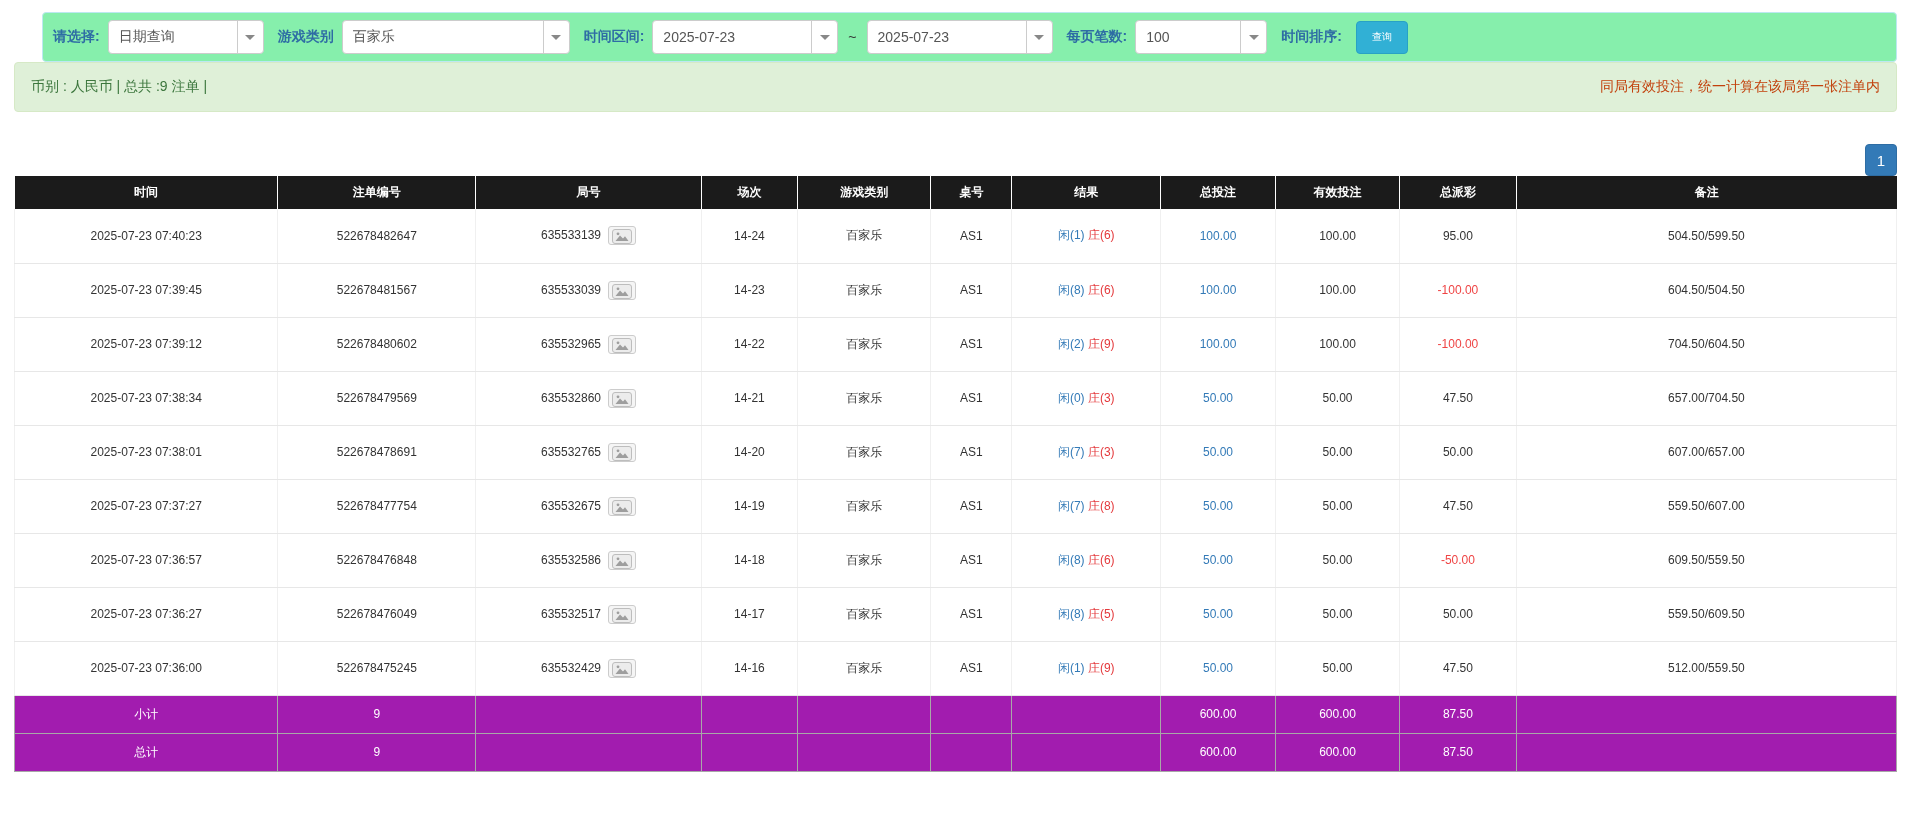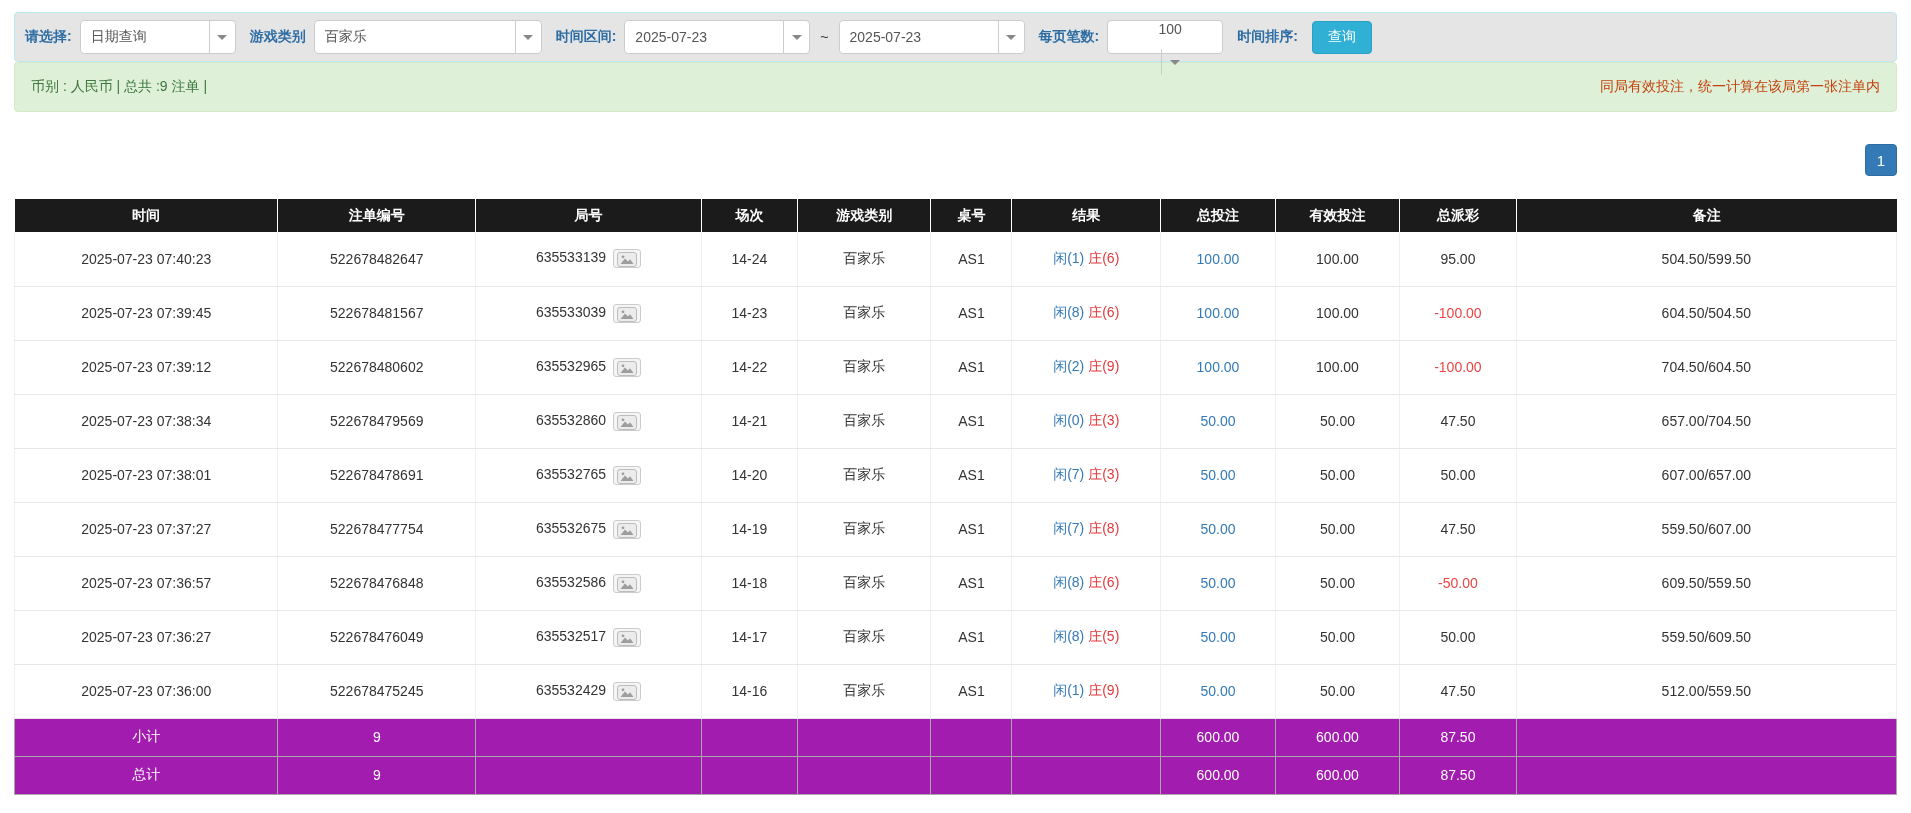--- a/index.html
+++ b/index.html
@@ -8,22 +8,22 @@
     width: 1911px; height: 813px;
     font-family: "Liberation Sans", sans-serif;
     font-size: 14px; color: #333;
     overflow: hidden;
   }
   .page { padding: 12px 14px; }
 
   
   .filter-bar {
     display: flex; align-items: center;
-    background: #e5e5e5; border: 1px solid #bce8f1; border-radius: 4px;
-    padding: 7px 10px; gap: 8px;
+    background: #86efac; border: 1px solid #bce8f1; border-radius: 4px;
+    padding: 7px 10px; gap: 8px; margin-left: 28px;
   }
   .f-label { color: #2e6da4; font-weight: bold; white-space: nowrap; margin-left: 6px; }
   .f-label:first-child { margin-left: 0; }
   .select {
     display: inline-flex; align-items: center; justify-content: space-between;
     background: #fff; border: 1px solid #ccc; border-radius: 4px;
     height: 34px; padding-left: 10px; color: #555; cursor: pointer;
     white-space: nowrap;
     gap: 12px;
   }
@@ -33,26 +33,26 @@
     flex: 0 0 26px;
   }
   .caret {
     width: 0; height: 0;
     border-left: 5px solid transparent; border-right: 5px solid transparent;
     border-top: 5px solid #888;
   }
   .w-query { width: 156px; }
   .w-game  { width: 228px; }
   .w-date  { width: 186px; }
-  .w-size  { width: 116px; flex-direction: column; }
+  .w-size  { width: 132px; }
   .w-sort  { width: 192px; }
   .tilde { color: #333; padding: 0 2px; }
   .search-btn {
     background: #31b0d5; border: 1px solid #28a1c5; color: #fff;
-    border-radius: 4px; height: 33px; padding: 0 15px; font-size: 14px;
+    border-radius: 4px; height: 33px; padding: 0 15px; font-size: 10px;
     cursor: pointer; margin-left: 6px; font-family: inherit;
   }
 
   
   .summary-bar {
     background: #dff0d8; border: 1px solid #d6e9c6; border-radius: 4px;
     padding: 15px 16px;
     display: flex; justify-content: space-between; align-items: center;
   }
   .summary-left  { color: #3c763d; }
@@ -61,23 +61,23 @@
   
   .pagination { display: flex; justify-content: flex-end; margin-top: 32px; }
   .page-btn {
     width: 32px; height: 32px;
     background: #337ab7; border: 1px solid #2e6da4; color: #fff;
     border-radius: 4px; font-size: 15px; cursor: pointer; font-family: inherit;
   }
 
   
   table.bets {
-    width: 100%; margin-top: 23px;
+    width: 100%; margin-top: 0;
     border-collapse: collapse; table-layout: fixed;
-    font-size: 14px;
+    font-size: 12px;
   }
   table.bets thead th {
     background: #1b1b1b; color: #fff; font-weight: bold;
     height: 33px; border-right: 1px solid #fff; text-align: center;
   }
   table.bets thead th:last-child { border-right: none; }
   table.bets tbody td {
     height: 54px; text-align: center; color: #333;
     border-bottom: 1px solid #e7e7e7;
     border-right: 1px solid #f0f0f0;

